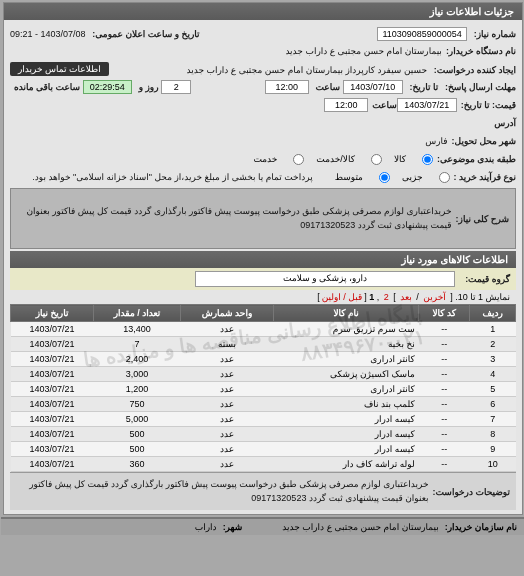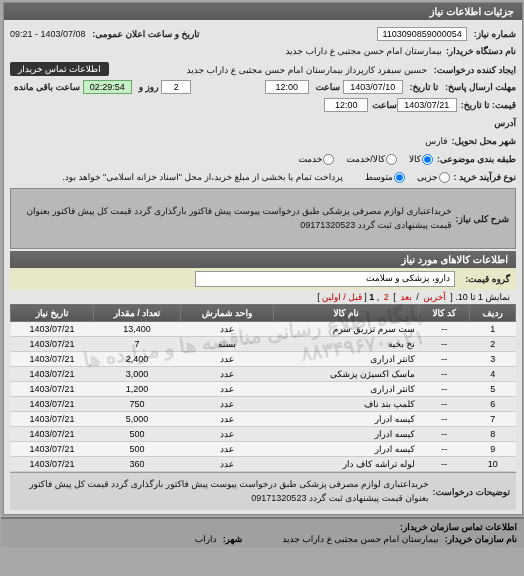--- a/index.html
+++ b/index.html
@@ -68,21 +68,21 @@
 }
 .link-btn {
   background: #333;
   color: #fff;
   padding: 2px 8px;
   font-size: 9px;
   border-radius: 2px;
   display: inline-block;
 }
 .radios { display: flex; gap: 12px; align-items: center; }
-.radio-item { display: flex; align-items: center; gap: 1px; font-size: 9px; }
+.radio-item { display: flex; align-items: center; gap: 16px; font-size: 9px; }
 .radio-item input { width: 11px; height: 11px; }
 .section-dark {
   background: #b8b8b8;
   border: 1px solid #888;
   padding: 15px 6px;
   margin-top: 2px;
 }
 .desc-text {
   font-size: 9px;
   line-height: 1.5;
@@ -259,21 +259,21 @@
       <div class="row">
         <span class="label col-r">شرح کلی نیاز:</span>
         <span class="desc-text col-l">خریداعتباری لوازم مصرفی پزشکی طبق درخواست پیوست پیش فاکتور بارگذاری گردد قیمت کل پیش فاکتور بعنوان قیمت پیشنهادی ثبت گردد 09171320523</span>
       </div>
     </div>
 
     <div class="sub-header">اطلاعات کالاهای مورد نیاز</div>
 
     <div class="filter-bar">
       <span class="label">گروه قیمت:</span>
-      <span class="input-box" style="width:260px;text-align:right;">دارو، پزشکی و سلامت</span>
+      <span class="input-box" style="width:260px;">دارو، پزشکی و سلامت</span>
     </div>
 
     <div class="pager">
       <span>نمایش 1 تا 10.</span>
       [ <a>آخرین</a> /
       <a>بعد</a> ]
       <a>2</a> ,
       <span style="font-weight:bold">1</span>
       [<a>قبل / اولین</a>]
     </div>
@@ -378,21 +378,20 @@
         <span class="label col-r">توضیحات درخواست:</span>
         <span class="desc-text col-l">خریداعتباری لوازم مصرفی پزشکی طبق درخواست پیوست پیش فاکتور بارگذاری گردد قیمت کل پیش فاکتور بعنوان قیمت پیشنهادی ثبت گردد 09171320523</span>
       </div>
     </div>
 
   </div>
 </div>
 
 <div class="bottom-bar">
   <div style="width:100%">
-    <div style="font-weight:bold;margin-bottom:2px">اطلاعات تماس سازمان خریدار:</div>
     <div style="display:flex;gap:40px">
       <div class="item">
         <span class="lbl">نام سازمان خریدار:</span>
         <span>بیمارستان امام حسن مجتبی ع داراب جدید</span>
       </div>
       <div class="item">
         <span class="lbl">شهر:</span>
         <span>داراب</span>
       </div>
     </div>

